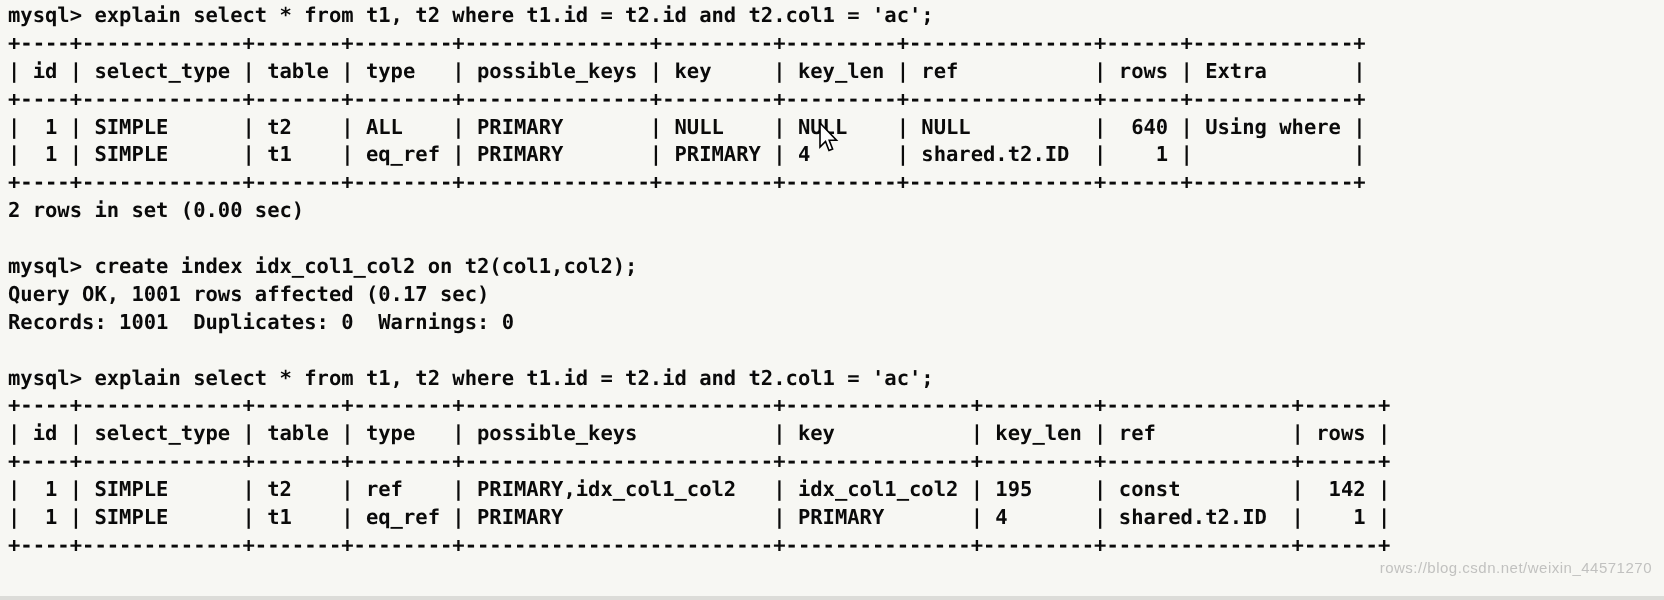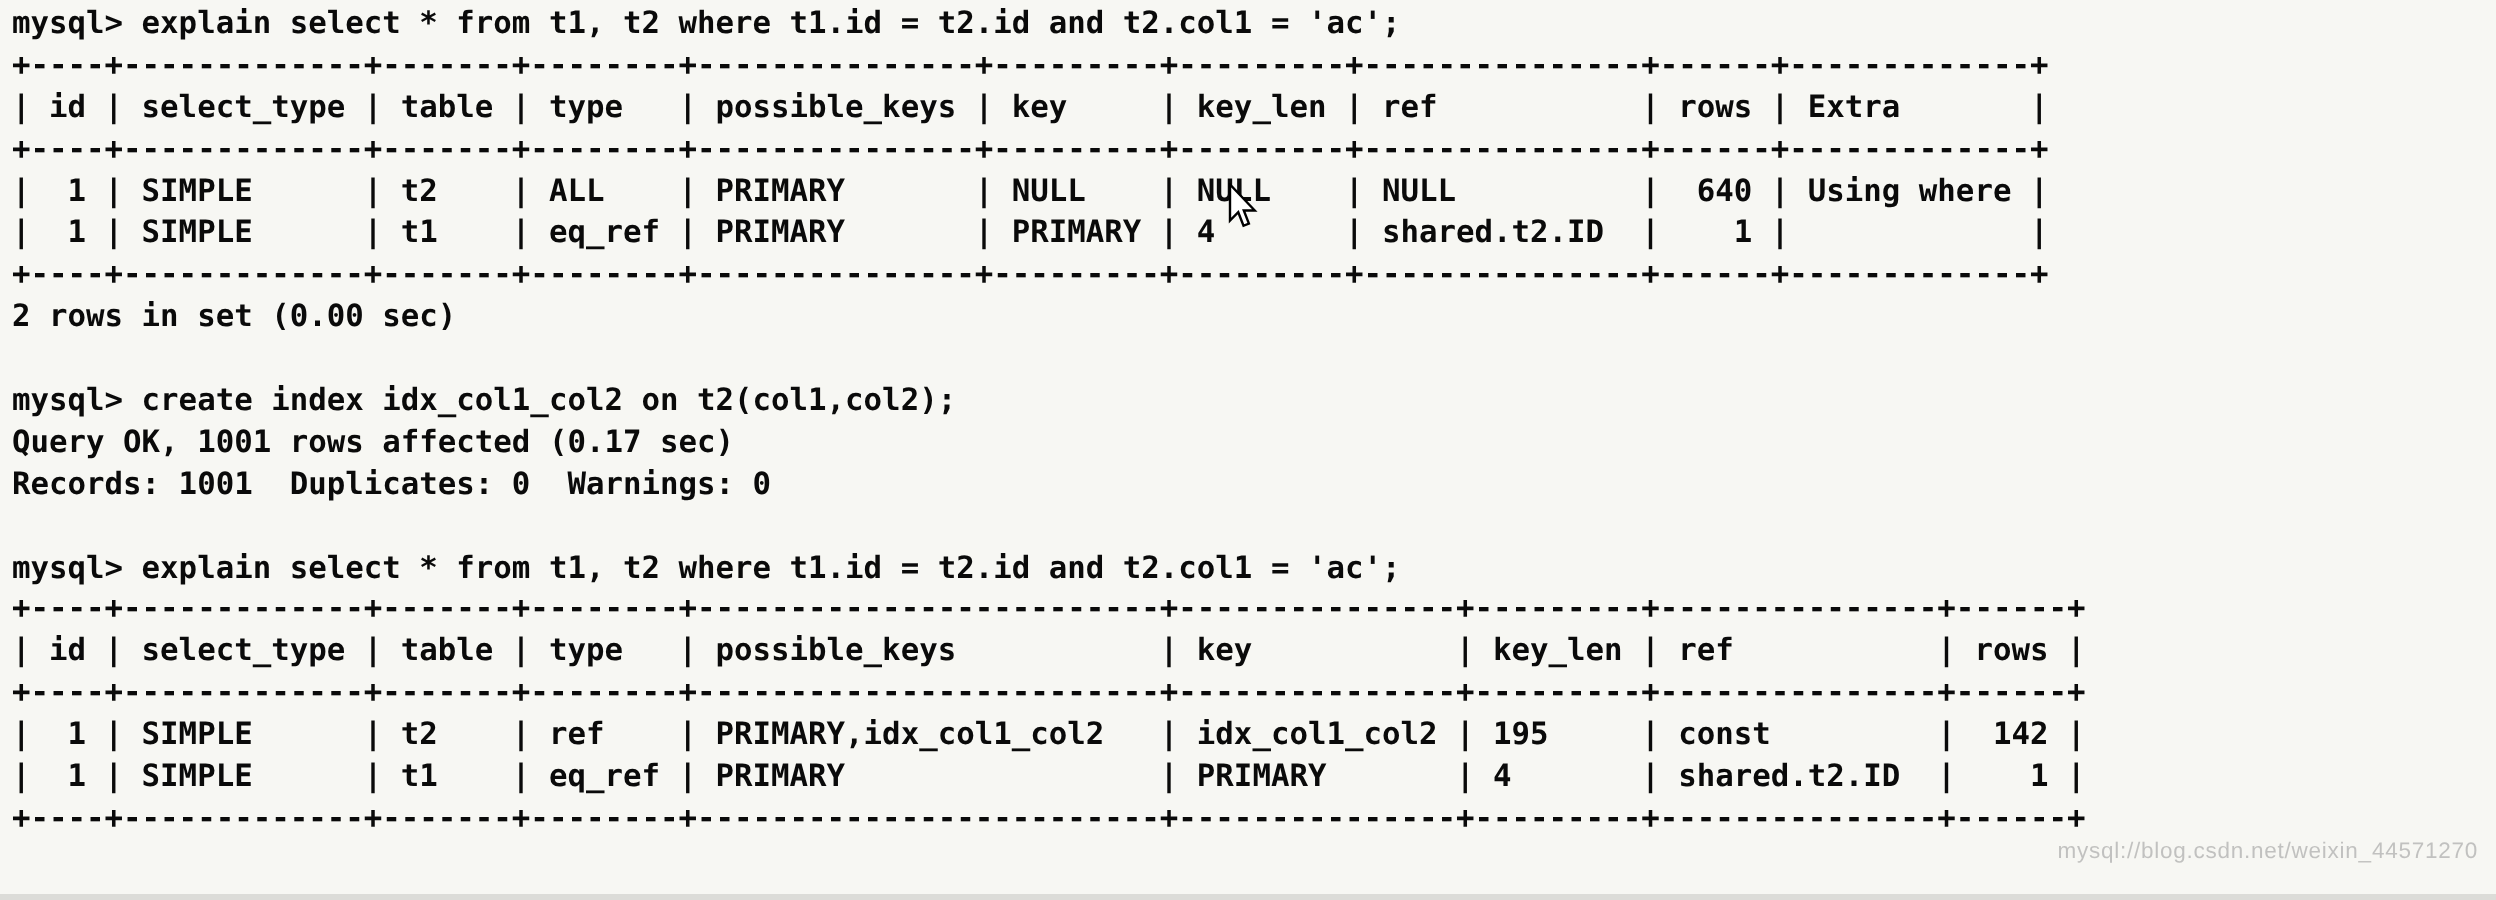--- a/index.html
+++ b/index.html
@@ -68,14 +68,14 @@
 </style>
 </head>
 <body>
 
 <div id="terminal"><div class="line">mysql&gt; explain select * from t1, t2 where t1.id = t2.id and t2.col1 = 'ac';</div><div class="line">+----+-------------+-------+--------+---------------+---------+---------+---------------+------+-------------+</div><div class="line">| id | select_type | table | type   | possible_keys | key     | key_len | ref           | rows | Extra       |</div><div class="line">+----+-------------+-------+--------+---------------+---------+---------+---------------+------+-------------+</div><div class="line">|  1 | SIMPLE      | t2    | ALL    | PRIMARY       | NULL    | NULL    | NULL          |  640 | Using where |</div><div class="line">|  1 | SIMPLE      | t1    | eq_ref | PRIMARY       | PRIMARY | 4       | shared.t2.ID  |    1 |             |</div><div class="line">+----+-------------+-------+--------+---------------+---------+---------+---------------+------+-------------+</div><div class="line">2 rows in set (0.00 sec)</div><div class="line blank"></div><div class="line">mysql&gt; create index idx_col1_col2 on t2(col1,col2);</div><div class="line">Query OK, 1001 rows affected (0.17 sec)</div><div class="line">Records: 1001  Duplicates: 0  Warnings: 0</div><div class="line blank"></div><div class="line">mysql&gt; explain select * from t1, t2 where t1.id = t2.id and t2.col1 = 'ac';</div><div class="line">+----+-------------+-------+--------+-------------------------+---------------+---------+---------------+------+</div><div class="line">| id | select_type | table | type   | possible_keys           | key           | key_len | ref           | rows |</div><div class="line">+----+-------------+-------+--------+-------------------------+---------------+---------+---------------+------+</div><div class="line">|  1 | SIMPLE      | t2    | ref    | PRIMARY,idx_col1_col2   | idx_col1_col2 | 195     | const         |  142 |</div><div class="line">|  1 | SIMPLE      | t1    | eq_ref | PRIMARY                 | PRIMARY       | 4       | shared.t2.ID  |    1 |</div><div class="line">+----+-------------+-------+--------+-------------------------+---------------+---------+---------------+------+</div></div>
 
 <svg id="cursor" viewBox="0 0 22 32" xmlns="http://www.w3.org/2000/svg">
   <path d="M2,1 L2,25 L7.5,19.5 L11,28.5 L14.6,27 L11.2,18.3 L18.5,18.3 Z" fill="#ffffff" stroke="#000000" stroke-width="1.6" stroke-linejoin="miter"></path>
 </svg>
 
-<div id="watermark">mysql://blog.csdn.net/weixin_44571270</div>
+<div id="watermark">rows://blog.csdn.net/weixin_44571270</div>
 <div id="bottom-edge"></div>
 
 </body></html>

